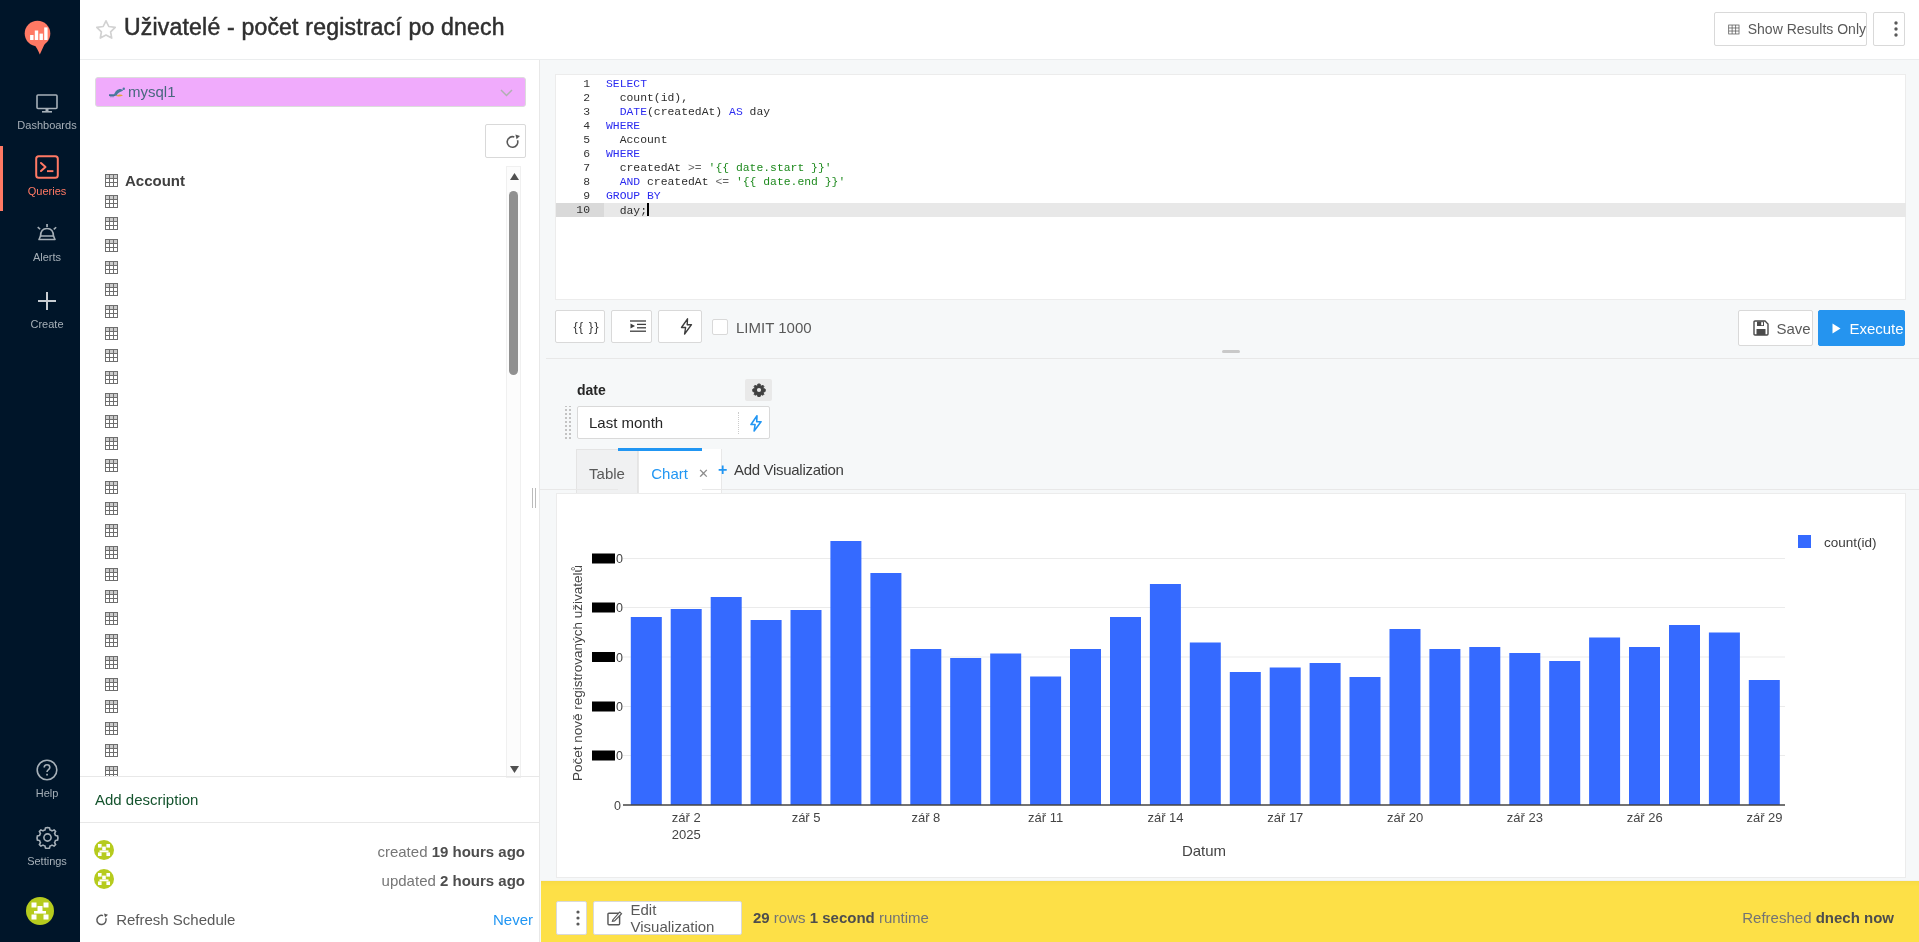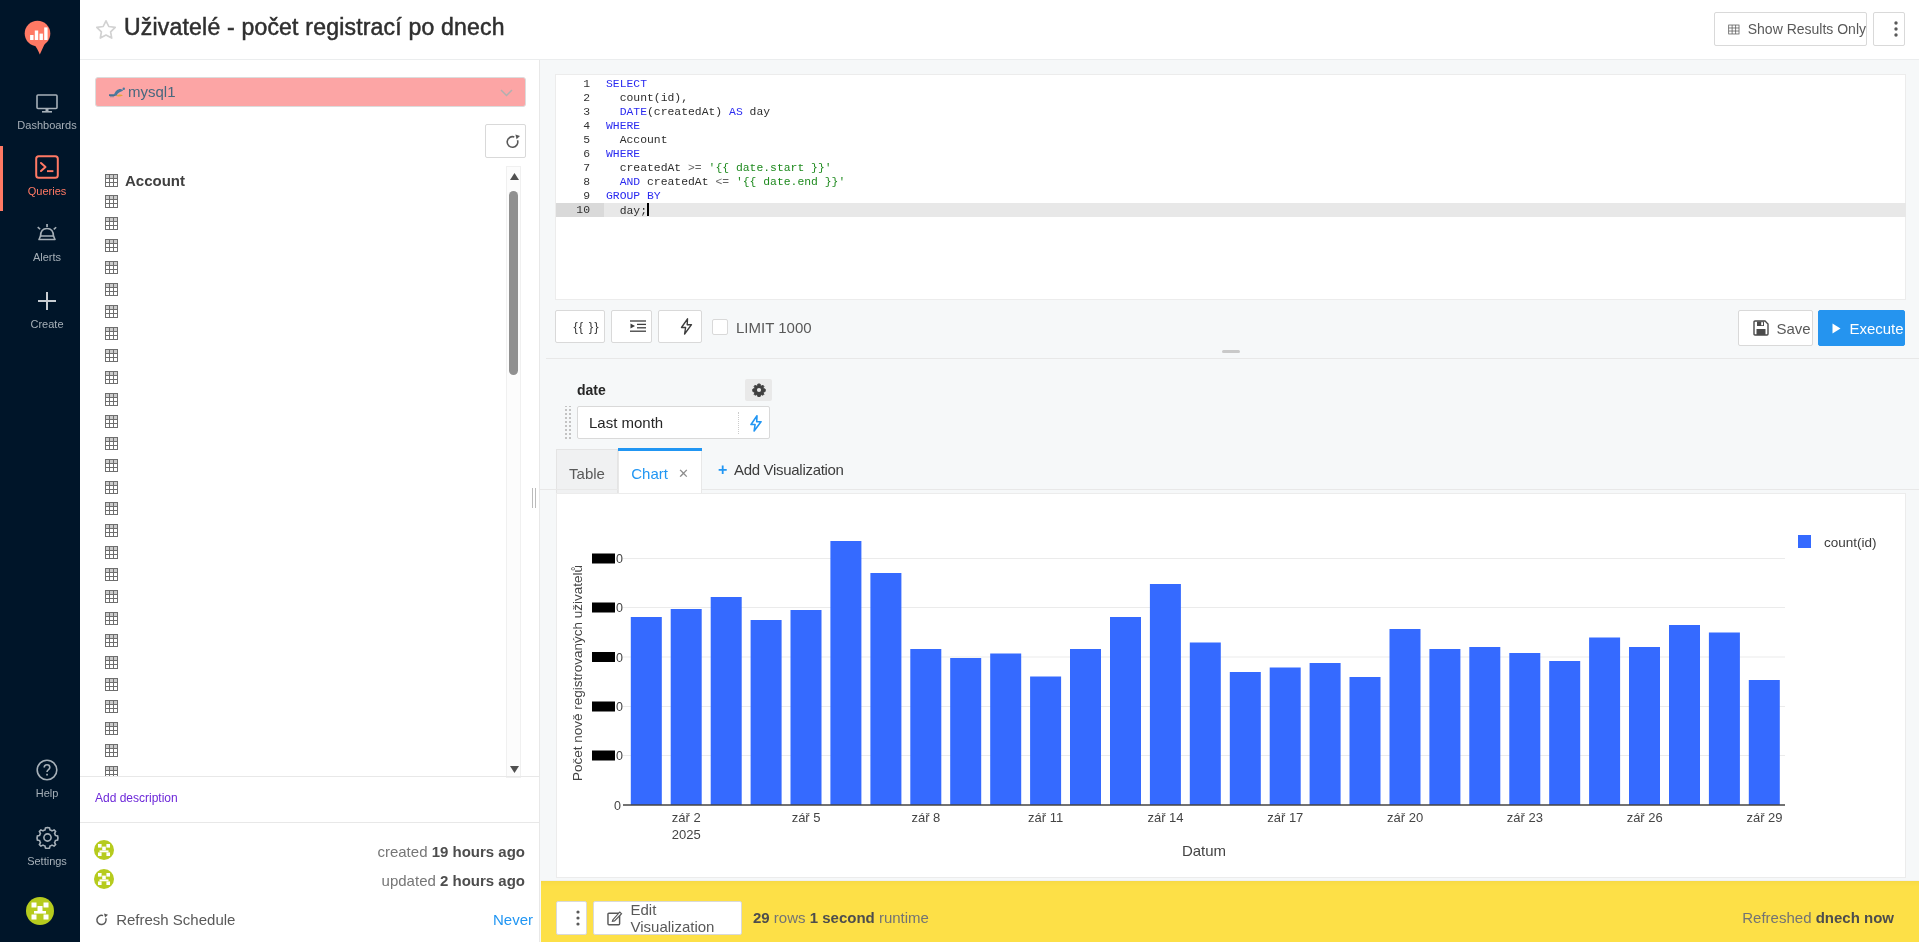--- a/index.html
+++ b/index.html
@@ -9,21 +9,21 @@
 #sidebar { position:absolute; left:0; top:0; width:80px; height:942px; background:#001529; z-index:50; }
 .navitem { position:absolute; left:0; width:80px; text-align:center; color:#a6b0b8; font-size:11px;padding-left:14px; }
 .navitem .lbl { display:block; margin-top:4px; }
 .active-strip { position:absolute; left:0; top:146px; width:3px; height:65px; background:#ff7964; }
 
 #header { position:absolute; left:80px; top:0; width:1839px; height:60px; background:#fff; border-bottom:1px solid #ebedee; }
 #title { position:absolute; left:44px; top:14px; font-size:23px; font-weight:400; color:#2f2f2f; -webkit-text-stroke:0.5px #2f2f2f; letter-spacing:0.2px; }
 .btn { border:1px solid #d9d9d9; border-radius:2px; background:#fff; color:#595959; font-size:15px; display:flex; align-items:center; justify-content:center;padding-left:13px; }
 
 #leftpanel { position:absolute; left:80px; top:60px; width:460px; height:882px; background:#fff; border-right:1px solid #e8e8e8; }
-#dsselect { position:absolute; left:15px; top:17px; width:431px; height:30px; border:1px solid #dcdcdc; border-radius:3px; background:#fca5a5; }
+#dsselect { position:absolute; left:15px; top:17px; width:431px; height:30px; border:1px solid #dcdcdc; border-radius:3px; background:#f0abfc; }
 #searchbox { position:absolute; left:15px; top:64px; width:384px; height:34px; border:1px solid #dcdcdc; border-radius:2px; background:#fff; color:#bfbfbf; font-size:15px; line-height:32px; padding-left:12px; }
 #refreshbtn { position:absolute; left:405px; top:64px; width:41px; height:34px; }
 #schemalist { position:absolute; left:0; top:106px; width:426px; height:610px; overflow:hidden; }
 .schemarow { position:absolute; left:25px; height:22px; display:flex; align-items:center; }
 .schemarow .nm { margin-left:7px; font-size:15px; font-weight:700; color:#404040; }
 #sscroll { position:absolute; left:426px; top:106px; width:15px; height:612px; background:#fcfcfc; border:1px solid #f0f0f0; }
 
 #editorbox { position:absolute; left:555px; top:74px; width:1351px; height:226px; background:#fff; border:1px solid #ececec; font-family:"Liberation Mono", monospace; font-size:11.4px; line-height:14px; }
 .gutter { position:absolute; left:0; top:2px; width:48px; text-align:right; color:#333; }
 .gutter div { height:14px; padding-right:14px; }
@@ -34,21 +34,21 @@
 .op { color:#666; }
 #activeline { position:absolute; left:1px; top:128px; width:1349px; height:14px; background:#e8e8e8; }
 #activegutter { position:absolute; left:0px; top:128px; width:48px; height:14px; background:#d9d9d9; }
 
 .toolbtn { position:absolute; top:310px; height:33px; }
 
 #paramlabel { position:absolute; left:577px; top:382px; font-size:14px; font-weight:700; color:#262626; }
 #gearbtn { position:absolute; left:745px; top:379px; width:27px; height:22px; background:#e9e9e9; border-radius:2px; display:flex; align-items:center; justify-content:center; }
 #paraminput { position:absolute; left:577px; top:406px; width:193px; height:33px; background:#fff; border:1px solid #d9d9d9; border-radius:2px; }
 
-.tab { position:absolute; top:449px; height:48px; font-size:15px; display:flex; align-items:center; justify-content:center; }
+.tab { position:absolute; top:449px; height:48px; font-size:15px; display:flex; align-items:center; justify-content:center;margin-left:20px; }
 
 #chartbox { position:absolute; left:556px; top:493px; width:1350px; height:385px; background:#fff; border:1px solid #ececec; }
 
 #footer { position:absolute; left:541px; top:880px; width:1378px; height:62px; background:#fde047; border-top:1px solid #f0f0f0; box-shadow:inset 0 6px 6px -6px rgba(0,0,0,0.06); }
 </style>
 </head>
 <body>
 
 <div id="sidebar">
   <svg class="abs" style="left:24px;top:15px" width="28" height="42" viewBox="0 0 28 42">
@@ -507,21 +507,21 @@
   <div id="sscroll">
     <svg class="abs" style="left:3px;top:6px" width="9" height="7" viewBox="0 0 9 7">
         <path d="M4.5 0 L9 7 L0 7 Z" fill="#505050"></path>
       </svg>
     <div class="abs" style="left:2px;top:24px;width:9px;height:184px;background:#919191;border-radius:5px"></div>
     <svg class="abs" style="left:3px;top:599px" width="9" height="7" viewBox="0 0 9 7">
         <path d="M4.5 7 L9 0 L0 0 Z" fill="#505050"></path>
       </svg>
   </div>
   <div class="abs" style="left:0;top:716px;width:459px;height:1px;background:#e8e8e8"></div>
-  <div class="abs" style="left:15px;top:731px;font-size:12px;color:#6d28d9">Add description</div>
+  <div class="abs" style="left:15px;top:731px;font-size:15px;color:#14532d">Add description</div>
   <div class="abs" style="left:0;top:762px;width:459px;height:1px;background:#e8e8e8"></div>
   <svg class="abs" style="left:14px;top:780px" width="20" height="20" viewBox="0 0 20 20">
       <circle cx="10" cy="10" r="10" fill="#b6cb1e"></circle>
       <g fill="#fff">
         <rect x="4" y="4" width="3.6" height="3.6"></rect>
         <rect x="12.4" y="4" width="3.6" height="3.6"></rect>
         <rect x="8.2" y="6.6" width="3.6" height="3.6"></rect>
         <rect x="5.5" y="10.4" width="9" height="1.9"></rect>
         <rect x="4" y="12.4" width="3.6" height="3.6"></rect>
         <rect x="12.4" y="12.4" width="3.6" height="3.6"></rect>

